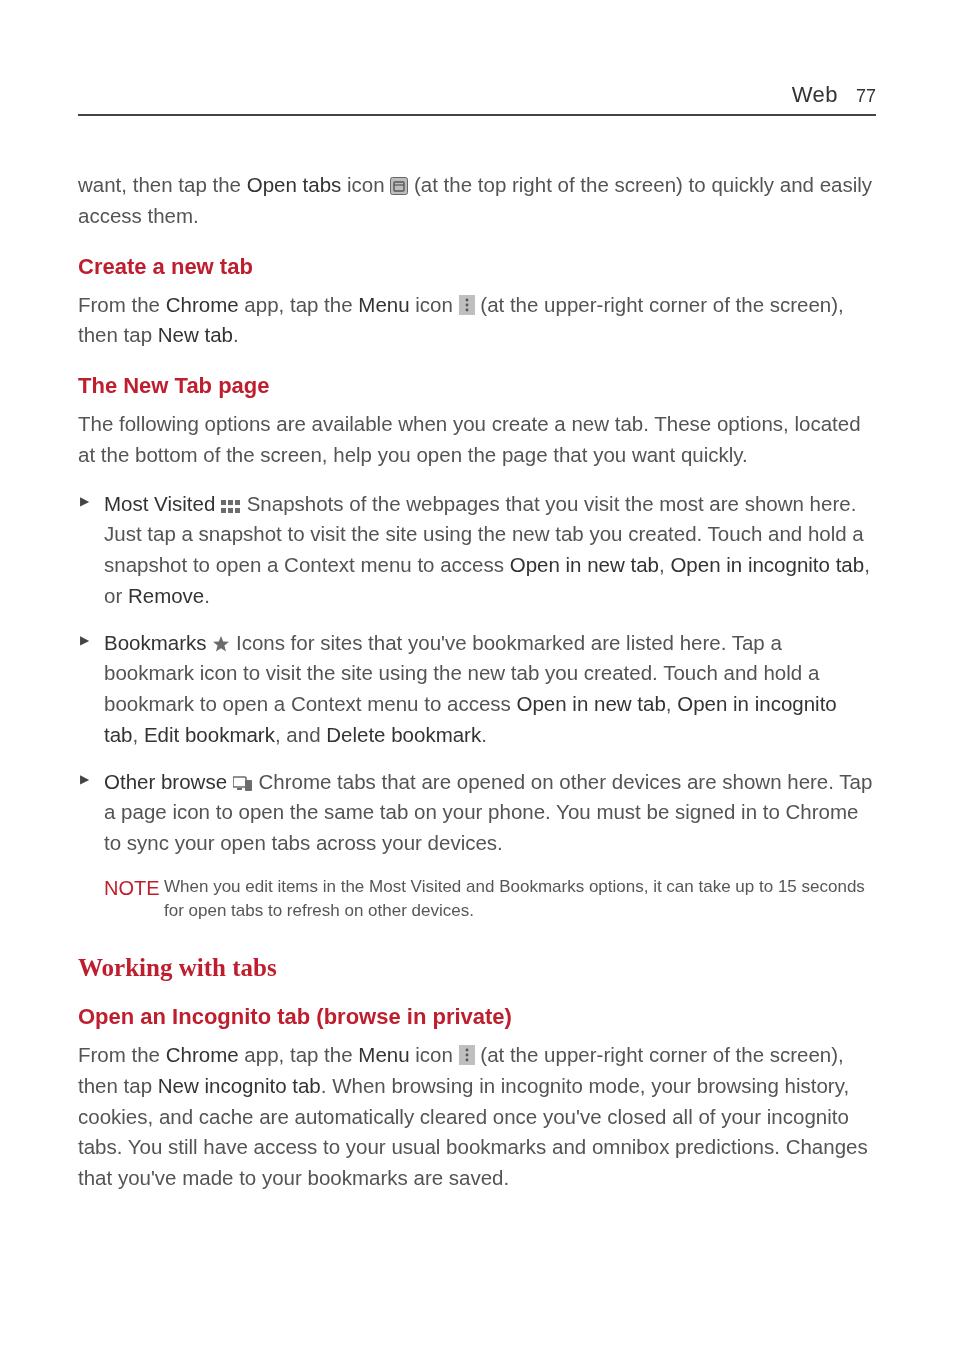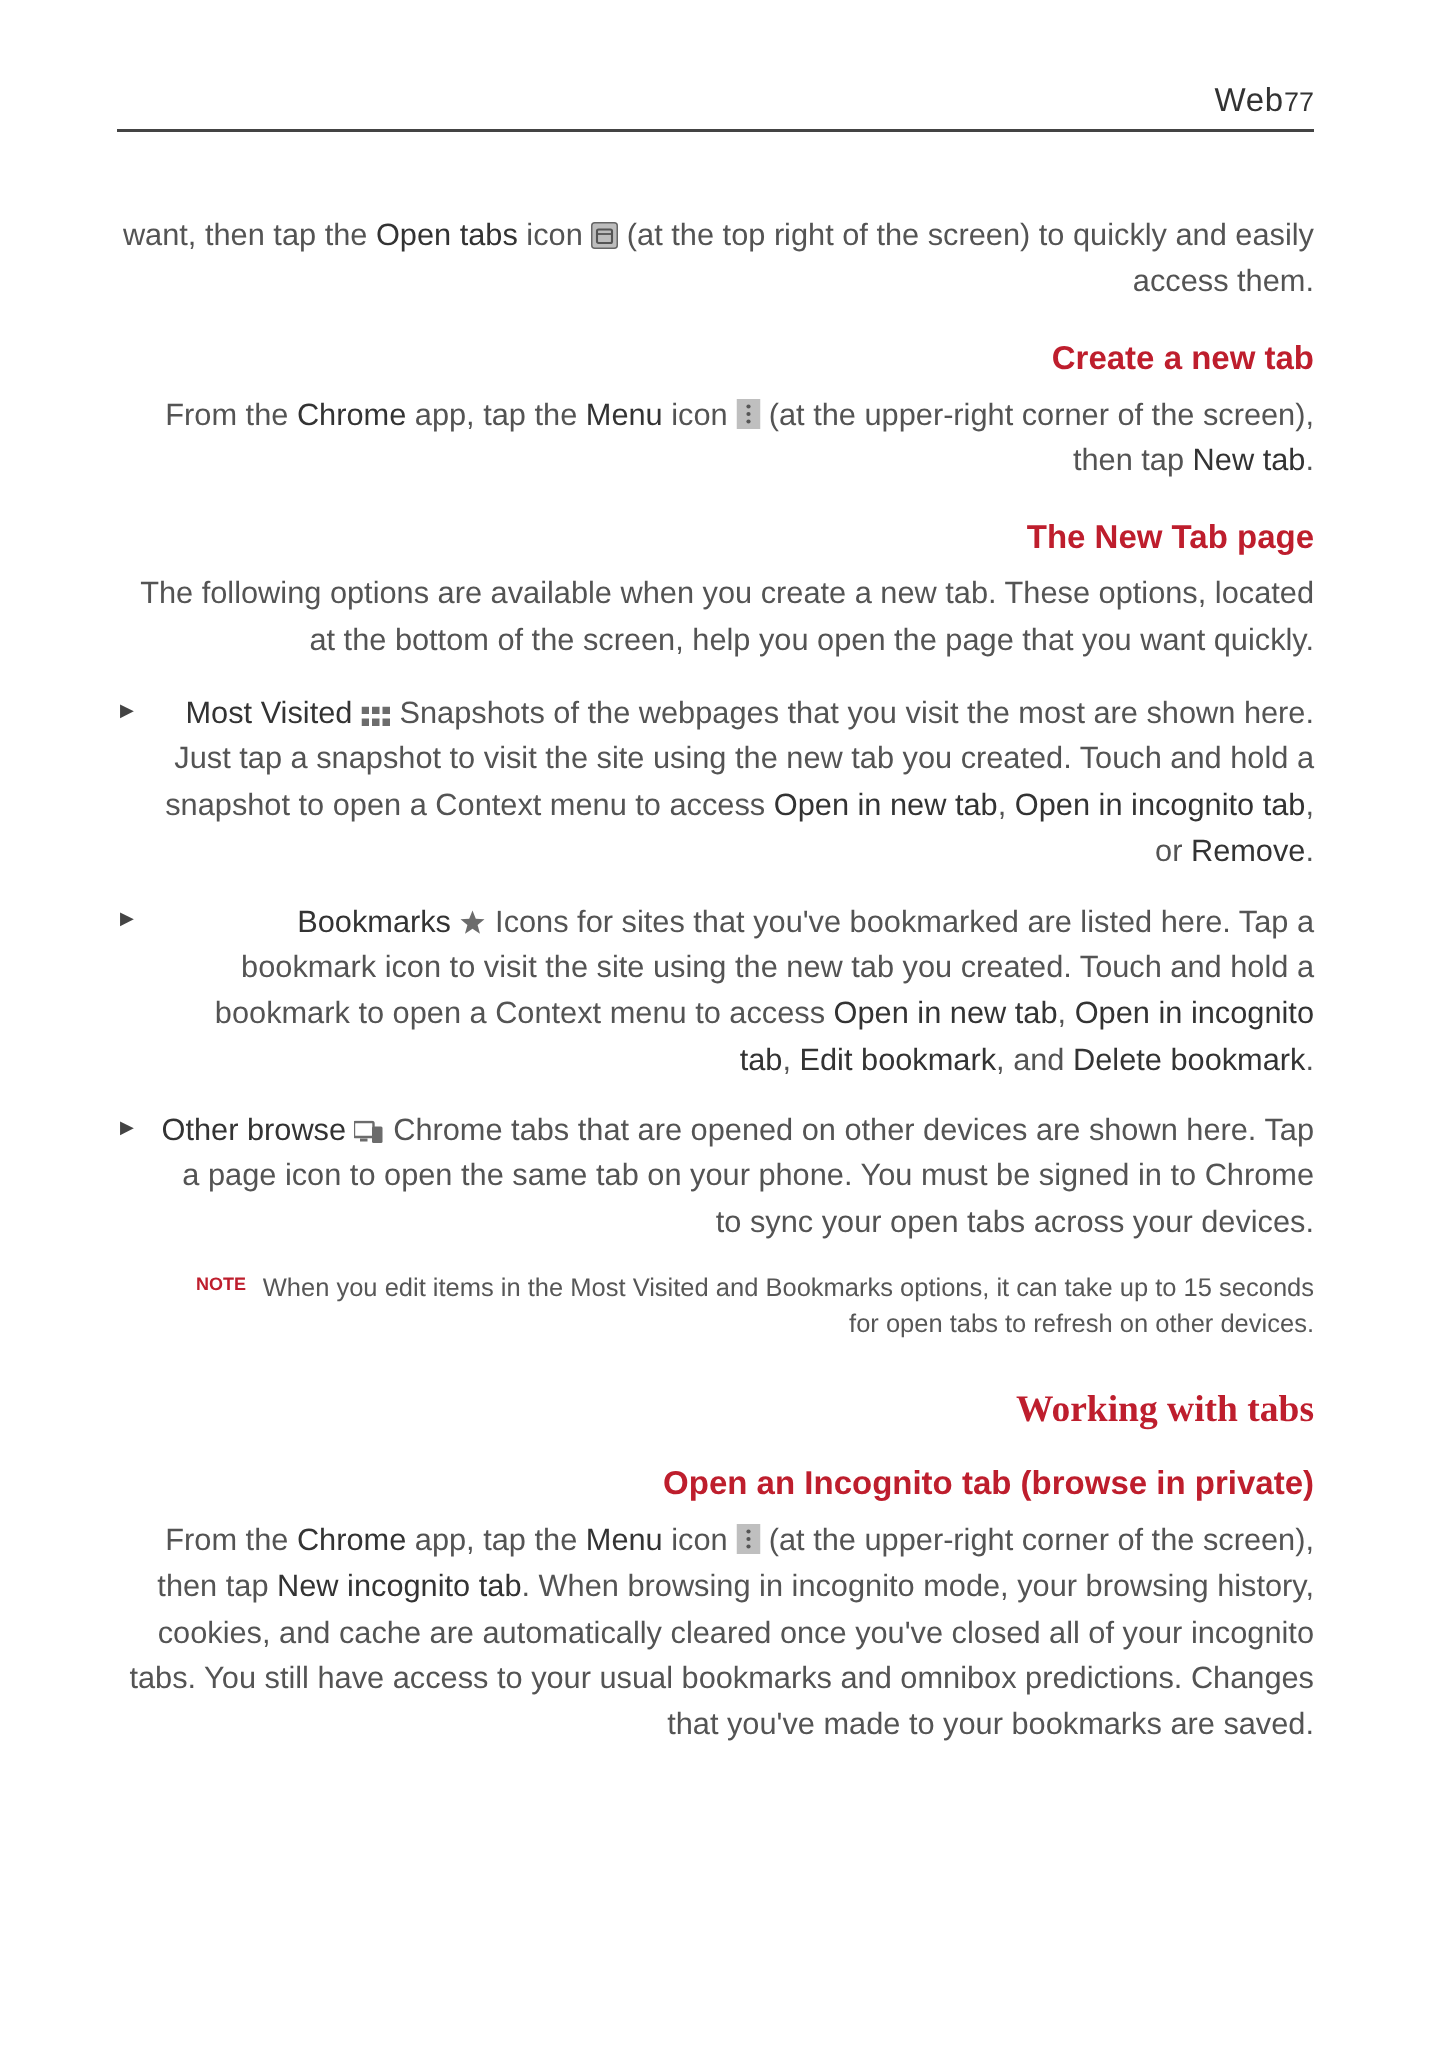--- a/index.html
+++ b/index.html
@@ -5,40 +5,40 @@
   body {
     margin: 0;
     font-family: "Helvetica Neue", Arial, sans-serif;
     color: #4f4f4f;
     background: #fff;
   }
   .page {
     width: 954px;
     height: 1192px;
     box-sizing: border-box;
-    padding: 54px 78px 60px 78px;
+    padding: 82px 78px 60px 78px;
     position: relative;
-    text-align: right;
   }
   .header {
     display: flex;
     justify-content: flex-end;
     align-items: baseline;
     border-bottom: 2px solid #444;
     padding-bottom: 6px;
     margin-bottom: 54px;
   }
   .hdr-text {
     font-size: 22px;
     color: #333;
     letter-spacing: 0.5px;
   }
   .hdr-num {
     font-size: 18px;
     color: #333;
+    margin-left: 18px;
     font-weight: 500;
   }
   p.body {
     font-size: 20.5px;
     line-height: 1.5;
     margin: 0 0 18px 0;
     color: #545454;
     font-weight: 300;
   }
   .bold { color: #333; font-weight: 500; }
@@ -77,22 +77,22 @@
     font-size: 12px;
     color: #444;
   }
   .note-row {
     display: flex;
     padding-left: 26px;
     margin: 2px 0 14px 0;
   }
   .note-label {
     color: #be1e2d;
-    font-weight: 700;
-    font-size: 12px;
+    font-weight: 400;
+    font-size: 20px;
     flex: 0 0 60px;
     padding-top: 2px;
   }
   .note-text {
     font-size: 17px;
     line-height: 1.45;
     color: #575757;
     font-weight: 400;
   }
   

